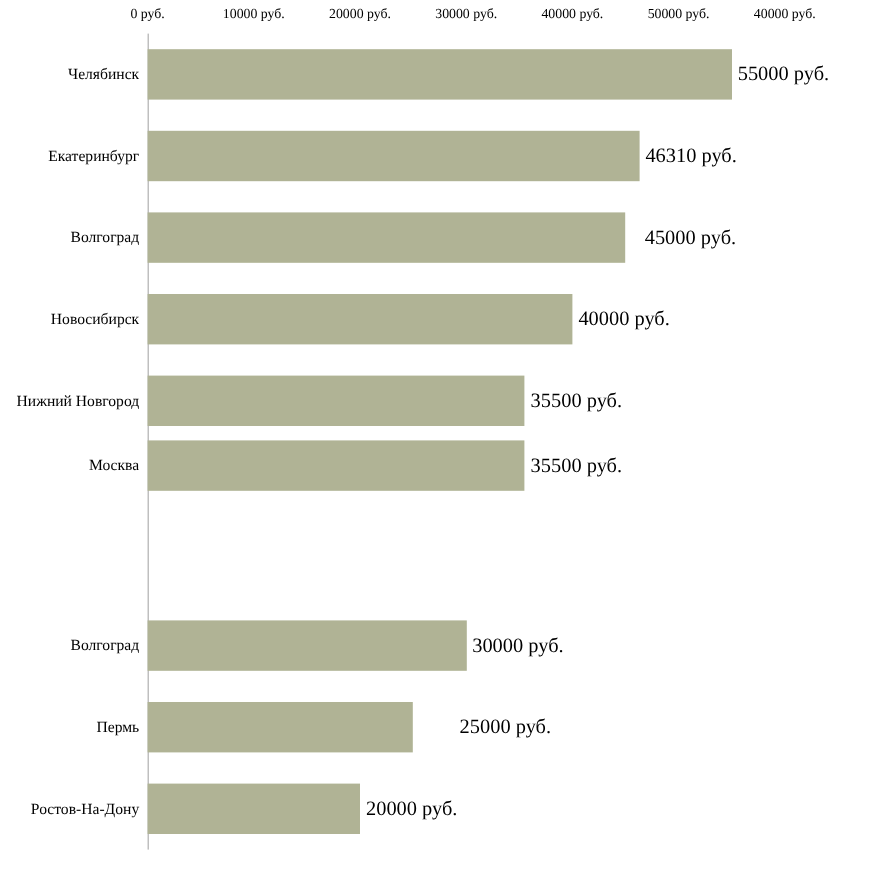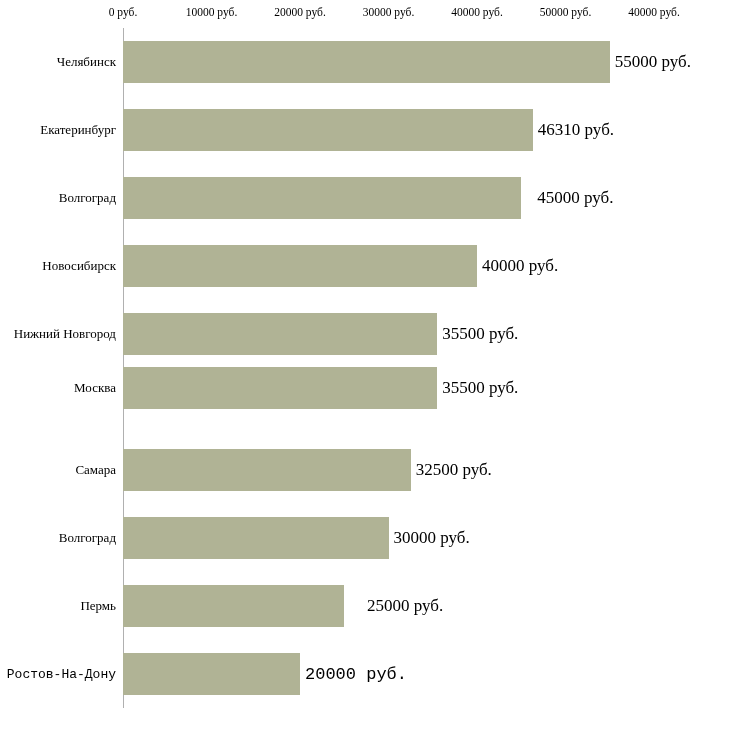--- a/index.html
+++ b/index.html
@@ -121,34 +121,29 @@
       <div class="row" style="top: 272px; height: 68px;">
         <div class="cat-label">Нижний Новгород</div>
         <div class="bar" style="width: 314.175px; background: rgb(176, 179, 149);"></div>
         <div class="bar-value" style="left: 437.175px;">35500 руб.</div>
       </div>
       <div class="row" style="top: 326px; height: 68px;">
         <div class="cat-label">Москва</div>
         <div class="bar" style="width: 314.175px; background: rgb(176, 179, 149);"></div>
         <div class="bar-value" style="left: 437.175px;">35500 руб.</div>
       </div>
-      <div class="row" style="top: 408px; height: 68px;">
-        <div class="cat-label">Самара</div>
-        <div class="bar" style="width: 287.625px; background: rgb(176, 179, 149);"></div>
-        <div class="bar-value" style="left: 410.625px;">32500 руб.</div>
-      </div>
       <div class="row" style="top: 476px; height: 68px;">
         <div class="cat-label">Волгоград</div>
         <div class="bar" style="width: 265.5px; background: rgb(176, 179, 149);"></div>
         <div class="bar-value" style="left: 388.5px;">30000 руб.</div>
       </div>
       <div class="row" style="top: 544px; height: 68px;">
         <div class="cat-label">Пермь</div>
         <div class="bar" style="width: 221.25px; background: rgb(176, 179, 149);"></div>
-        <div class="bar-value" style="left: 335px; padding-left: 32px;">25000 руб.</div>
+        <div class="bar-value" style="left: 351px; padding-left: 32px;">25000 руб.</div>
       </div>
-      <div class="row" style="top: 612px; height: 68px; font-family: Liberation Mono, monospace;">
+      <div class="row" style="top: 612px; height: 68px;">
         <div class="cat-label">Ростов-На-Дону</div>
         <div class="bar" style="width: 177px; background: rgb(176, 179, 149);"></div>
         <div class="bar-value" style="left: 300px;">20000 руб.</div>
       </div>
     </div>
 </div>
 
 </body></html>

